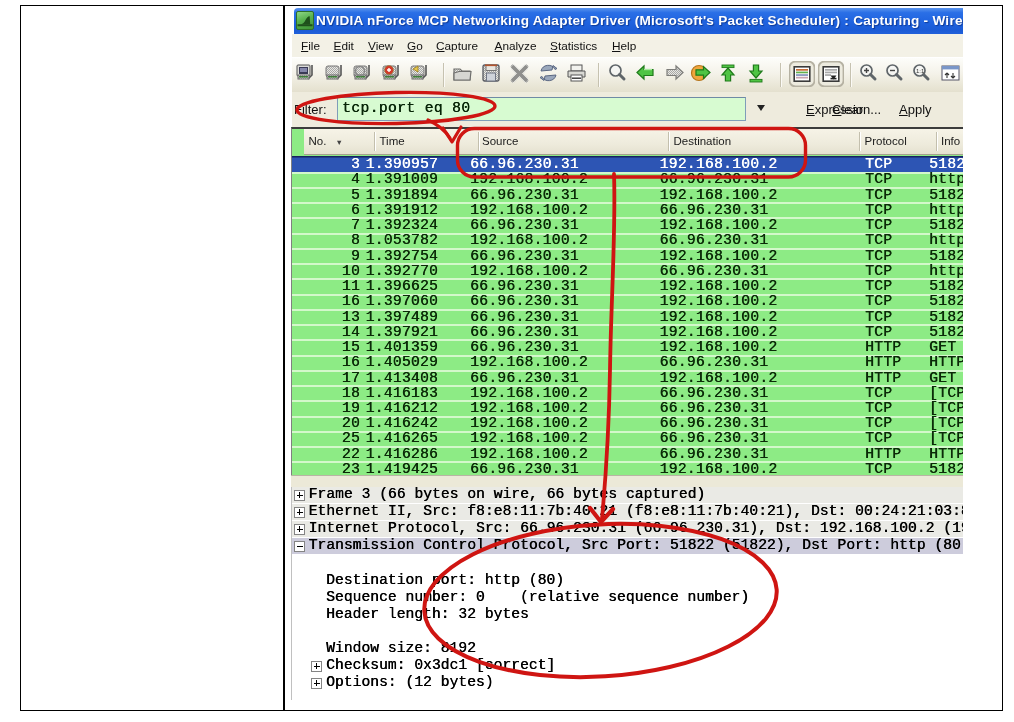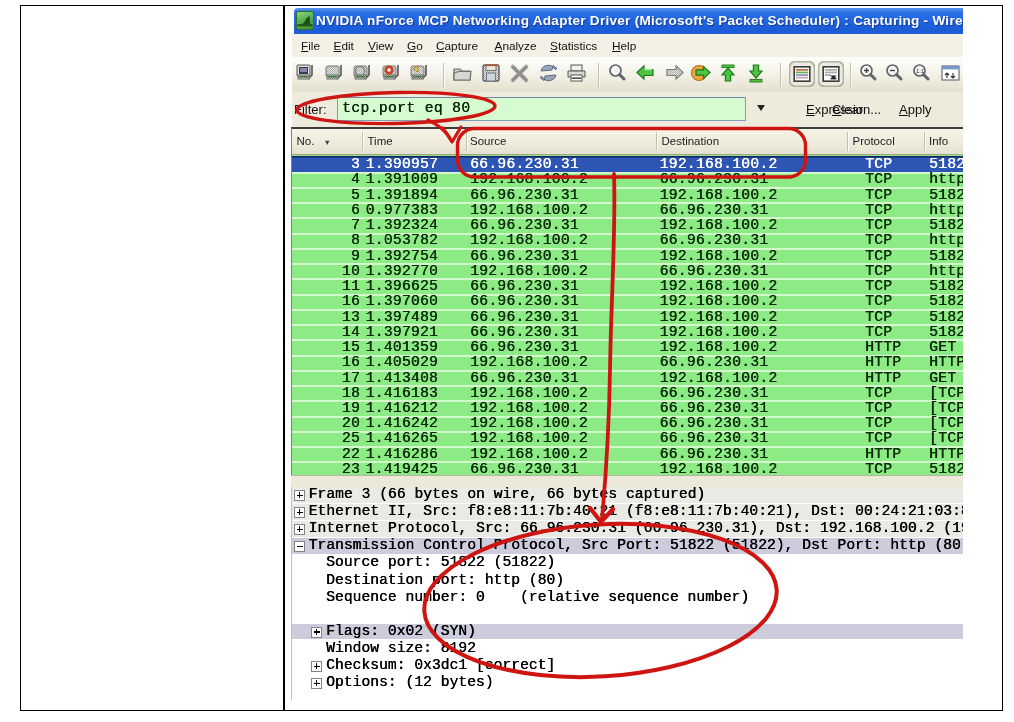--- a/index.html
+++ b/index.html
@@ -36,21 +36,21 @@
     border:1px solid #7f9db9;border-top-color:#6f8aa5}
   #fbox span{position:absolute;left:4px;top:2px;font-family:"Liberation Mono",monospace;
     font-size:14.7px;color:#062406;white-space:pre;letter-spacing:0.35px}
   #fdrop{position:absolute;left:465px;top:13px;width:0;height:0;
     border-left:4.5px solid transparent;border-right:4.5px solid transparent;border-top:6px solid #222}
   .flink{position:absolute;top:10px;font-size:13px;color:#111;white-space:nowrap}
 
   
   #plist{position:absolute;left:0;top:119px;width:672px;height:348px;background:#8deb85;
     border-top:2px solid #3c3c3c;border-left:1px solid #808080;overflow:hidden}
-  #phead{position:absolute;left:0;top:0;width:672px;height:25px;
+  #phead{position:absolute;left:12px;top:0;width:672px;height:25px;
     background:linear-gradient(180deg,#f6f3e7 0%,#eeebdc 60%,#e5e1d0 100%);
     border-bottom:1px solid #a5a08e}
   #phead span{position:absolute;top:6px;font-size:11.5px;color:#1a1a1a}
   #phead .hsep{position:absolute;top:3px;width:1px;height:19px;background:#c3bfad;border-right:1px solid #fff}
   .prow{position:absolute;left:0;width:672px;height:15.24px;background:#8deb85;
     box-shadow:inset 0 2px 0 #d3f8cb;
     font-family:"Liberation Mono",monospace;font-size:14.7px;color:#0b2a08;
     white-space:pre;line-height:15.4px;letter-spacing:0.25px}
   .prow span{position:absolute;top:0.8px}
   .prow.sel{background:#2d55b4;box-shadow:inset 0 1.6px 0 #16245e;color:#fff}
@@ -264,21 +264,21 @@
       <span style="left:637px">Info</span>
       <div class="hsep" style="left:70px"></div>
       <div class="hsep" style="left:174px"></div>
       <div class="hsep" style="left:364px"></div>
       <div class="hsep" style="left:555px"></div>
       <div class="hsep" style="left:632px"></div>
     </div>
 <div class="prow sel" style="top:27.4px"><span class="cno">3</span><span class="ct">1.390957</span><span class="cs">66.96.230.31</span><span class="cd">192.168.100.2</span><span class="cp">TCP</span><span class="ci">5182</span></div>
 <div class="prow" style="top:42.6px"><span class="cno">4</span><span class="ct">1.391009</span><span class="cs">192.168.100.2</span><span class="cd">66.96.230.31</span><span class="cp">TCP</span><span class="ci">http</span></div>
 <div class="prow" style="top:57.9px"><span class="cno">5</span><span class="ct">1.391894</span><span class="cs">66.96.230.31</span><span class="cd">192.168.100.2</span><span class="cp">TCP</span><span class="ci">5182</span></div>
-<div class="prow" style="top:73.1px"><span class="cno">6</span><span class="ct">0.977383</span><span class="cs">192.168.100.2</span><span class="cd">66.96.230.31</span><span class="cp">TCP</span><span class="ci">http</span></div>
+<div class="prow" style="top:73.1px"><span class="cno">6</span><span class="ct">1.391912</span><span class="cs">192.168.100.2</span><span class="cd">66.96.230.31</span><span class="cp">TCP</span><span class="ci">http</span></div>
 <div class="prow" style="top:88.4px"><span class="cno">7</span><span class="ct">1.392324</span><span class="cs">66.96.230.31</span><span class="cd">192.168.100.2</span><span class="cp">TCP</span><span class="ci">5182</span></div>
 <div class="prow" style="top:103.6px"><span class="cno">8</span><span class="ct">1.053782</span><span class="cs">192.168.100.2</span><span class="cd">66.96.230.31</span><span class="cp">TCP</span><span class="ci">http</span></div>
 <div class="prow" style="top:118.8px"><span class="cno">9</span><span class="ct">1.392754</span><span class="cs">66.96.230.31</span><span class="cd">192.168.100.2</span><span class="cp">TCP</span><span class="ci">5182</span></div>
 <div class="prow" style="top:134.1px"><span class="cno">10</span><span class="ct">1.392770</span><span class="cs">192.168.100.2</span><span class="cd">66.96.230.31</span><span class="cp">TCP</span><span class="ci">http</span></div>
 <div class="prow" style="top:149.3px"><span class="cno">11</span><span class="ct">1.396625</span><span class="cs">66.96.230.31</span><span class="cd">192.168.100.2</span><span class="cp">TCP</span><span class="ci">5182</span></div>
 <div class="prow" style="top:164.6px"><span class="cno">16</span><span class="ct">1.397060</span><span class="cs">66.96.230.31</span><span class="cd">192.168.100.2</span><span class="cp">TCP</span><span class="ci">5182</span></div>
 <div class="prow" style="top:179.8px"><span class="cno">13</span><span class="ct">1.397489</span><span class="cs">66.96.230.31</span><span class="cd">192.168.100.2</span><span class="cp">TCP</span><span class="ci">5182</span></div>
 <div class="prow" style="top:195.0px"><span class="cno">14</span><span class="ct">1.397921</span><span class="cs">66.96.230.31</span><span class="cd">192.168.100.2</span><span class="cp">TCP</span><span class="ci">5182</span></div>
 <div class="prow" style="top:210.3px"><span class="cno">15</span><span class="ct">1.401359</span><span class="cs">66.96.230.31</span><span class="cd">192.168.100.2</span><span class="cp">HTTP</span><span class="ci">GET</span></div>
 <div class="prow" style="top:225.5px"><span class="cno">16</span><span class="ct">1.405029</span><span class="cs">192.168.100.2</span><span class="cd">66.96.230.31</span><span class="cp">HTTP</span><span class="ci">HTTP</span></div>
@@ -291,24 +291,23 @@
 <div class="prow" style="top:332.2px"><span class="cno">23</span><span class="ct">1.419425</span><span class="cs">66.96.230.31</span><span class="cd">192.168.100.2</span><span class="cp">TCP</span><span class="ci">5182</span></div>
   </div>
 
   <div id="split"></div>
 
   <div id="dpane">
 <div class="drow stripe" style="top:0.5px"><span class="pm" style="left:2px"><span class="pm-h"></span><span class="pm-v"></span></span><span class="dtx" style="left:16.5px">Frame 3 (66 bytes on wire, 66 bytes captured)</span></div>
 <div class="drow stripe" style="top:17.6px"><span class="pm" style="left:2px"><span class="pm-h"></span><span class="pm-v"></span></span><span class="dtx" style="left:16.5px">Ethernet II, Src: f8:e8:11:7b:40:21 (f8:e8:11:7b:40:21), Dst: 00:24:21:03:80</span></div>
 <div class="drow stripe" style="top:34.7px"><span class="pm" style="left:2px"><span class="pm-h"></span><span class="pm-v"></span></span><span class="dtx" style="left:16.5px">Internet Protocol, Src: 66.96.230.31 (66.96.230.31), Dst: 192.168.100.2 (192</span></div>
 <div class="drow lav" style="top:51.8px"><span class="pm" style="left:2px"><span class="pm-h"></span></span><span class="dtx" style="left:16.5px">Transmission Control Protocol, Src Port: 51822 (51822), Dst Port: http (80),</span></div>
-<div class="drow" style="top:68.9px"><span class="dtx" style="left:34px">Source port: 51822 (51822)</span></div>
 <div class="drow" style="top:86.0px"><span class="dtx" style="left:34px">Destination port: http (80)</span></div>
 <div class="drow" style="top:103.1px"><span class="dtx" style="left:34px">Sequence number: 0    (relative sequence number)</span></div>
-<div class="drow lav" style="top:137.3px"><span class="pm" style="left:19px"><span class="pm-h"></span><span class="pm-v"></span></span><span class="dtx" style="left:34px">Flags: 0x02 (SYN)</span></div>
+<div class="drow" style="top:120.2px"><span class="dtx" style="left:34px">Header length: 32 bytes</span></div>
 <div class="drow" style="top:154.4px"><span class="dtx" style="left:34px">Window size: 8192</span></div>
 <div class="drow" style="top:171.5px"><span class="pm" style="left:19px"><span class="pm-h"></span><span class="pm-v"></span></span><span class="dtx" style="left:34px">Checksum: 0x3dc1 [correct]</span></div>
 <div class="drow" style="top:188.6px"><span class="pm" style="left:19px"><span class="pm-h"></span><span class="pm-v"></span></span><span class="dtx" style="left:34px">Options: (12 bytes)</span></div>
   </div>
 </div>
 
 <svg width="1014" height="722" viewBox="0 0 1014 722" style="position:absolute;left:0;top:0;z-index:10;pointer-events:none">
   <g fill="none" stroke="#cf1512" stroke-linecap="round" stroke-linejoin="round">
     <ellipse cx="396" cy="108" rx="99" ry="15.5" stroke-width="3.4" transform="rotate(-1.2 396 108)"></ellipse>
     <path d="M428 120 Q443 127 450 138" stroke-width="3.2"></path>

